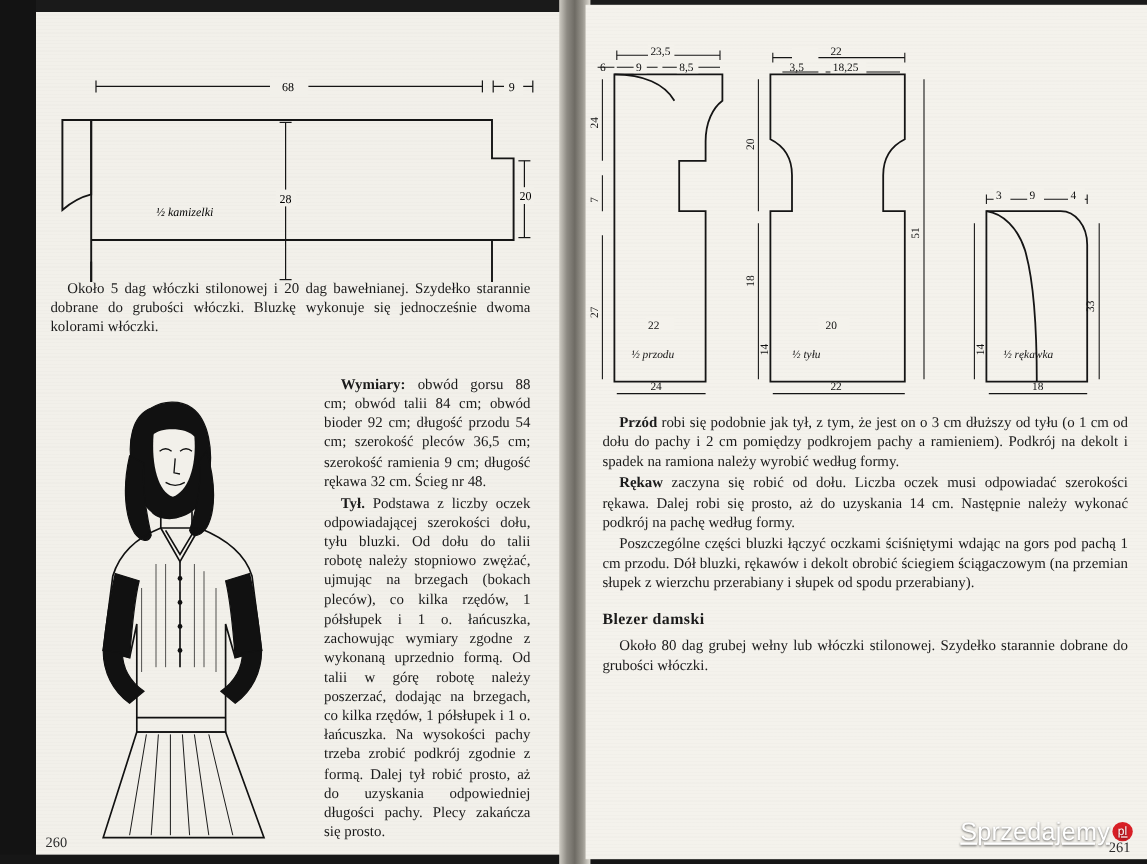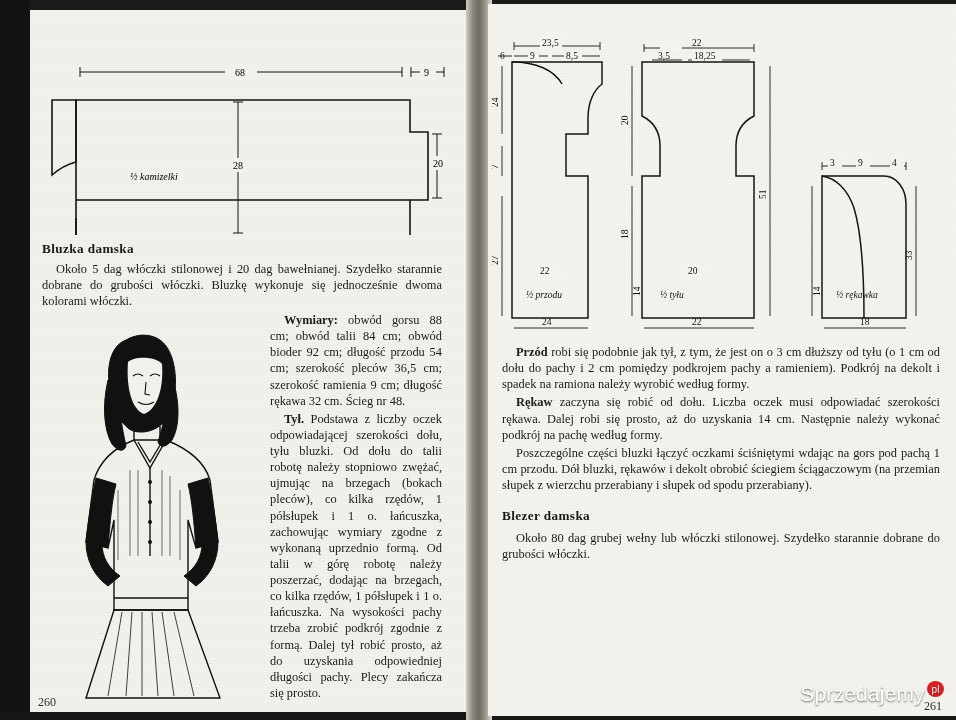--- a/index.html
+++ b/index.html
@@ -53,21 +53,21 @@
   }
   .bld{font-weight:bold;}
   .pagenum{
     position:absolute;font-size:12px;color:#2a2a2a;font-family:"Liberation Serif",serif;
   }
   .watermark{
     position:absolute;right:12px;bottom:14px;
     font-family:"Liberation Sans",sans-serif;
     font-size:21px;color:#ffffff;letter-spacing:0.2px;
     text-shadow:0 1px 2px rgba(0,0,0,.6);
-    display:flex;align-items:flex-start;gap:2px;
+    display:flex;align-items:center;gap:2px;text-decoration:underline;
   }
   .watermark .dot{
     display:inline-block;width:17px;height:16px;border-radius:50%;
     background:#d81f26;color:#fff;font-size:10px;line-height:17px;text-align:center;
     font-family:"Liberation Sans",sans-serif;position:relative;top:-1px;
   }
   svg{display:block;}
   .figure{position:absolute;}
 </style>
 </head>
@@ -134,21 +134,20 @@
           <g stroke="#151515" stroke-width="1">
             <line x1="30" y1="207" x2="378" y2="207"></line>
           </g>
           <text x="196" y="211" font-size="10" font-family="Liberation Serif, serif">72</text>
 
           <text x="100" y="140" font-size="10" font-style="italic" font-family="Liberation Serif, serif">½ kamizelki</text>
         </svg>
       </div>
 
       <div class="col" style="left:12px;top:222px;width:400px;">
-        <div class="h">Bluzka damska</div>
         <p class="indent">Około 5 dag włóczki stilonowej i 20 dag bawełnianej. Szydełko starannie dobrane do grubości włóczki. Bluzkę wykonuje się jednocześnie dwoma kolorami włóczki.</p>
       </div>
 
       <div class="figure" style="left:38px;top:300px;width:208px;height:392px;">
         <svg width="208" height="392" viewBox="0 0 208 392">
           <g fill="#111" stroke="#111">
 
             <path d="M58,30 C42,36 38,58 42,80 C44,96 50,110 58,116
                      C62,122 74,124 84,120 C96,116 104,104 106,88
                      C110,66 106,40 92,30 C82,23 68,24 58,30 Z"></path>
@@ -327,21 +326,21 @@
             <text x="344" y="272" font-style="italic">½ rękawka</text>
           </g>
         </svg>
       </div>
 
       <div class="col" style="left:14px;top:340px;width:438px;">
         <p class="indent"><span class="bld">Przód</span><span> robi się podobnie jak tył, z tym, że jest on o 3 cm dłuższy od tyłu (o 1 cm od dołu do pachy i 2 cm pomiędzy podkrojem pachy a ramieniem). Podkrój na dekolt i spadek na ramiona należy wyrobić według formy.</span></p>
         <p class="indent"><span class="bld">Rękaw</span><span> zaczyna się robić od dołu. Liczba oczek musi odpowiadać szerokości rękawa. Dalej robi się prosto, aż do uzyskania 14 cm. Następnie należy wykonać podkrój na pachę według formy.</span></p>
         <p class="indent">Poszczególne części bluzki łączyć oczkami ściśniętymi wdając na gors pod pachą 1 cm przodu. Dół bluzki, rękawów i dekolt obrobić ściegiem ściągaczowym (na przemian słupek z wierzchu przerabiany i słupek od spodu przerabiany).</p>
 
-        <div class="h" style="margin-top:14px;">Blezer damska</div>
+        <div class="h" style="margin-top:14px;">Blezer damski</div>
 
         <p class="indent" style="margin-top:6px;">Około 80 dag grubej wełny lub włóczki stilonowej. Szydełko starannie dobrane do grubości włóczki.</p>
       </div>
 
       <div class="pagenum" style="right:14px;bottom:2px;">261</div>
     </div>
 
     <div class="watermark">
       <span>Sprzedajemy</span>
         <span class="dot">pl</span>

